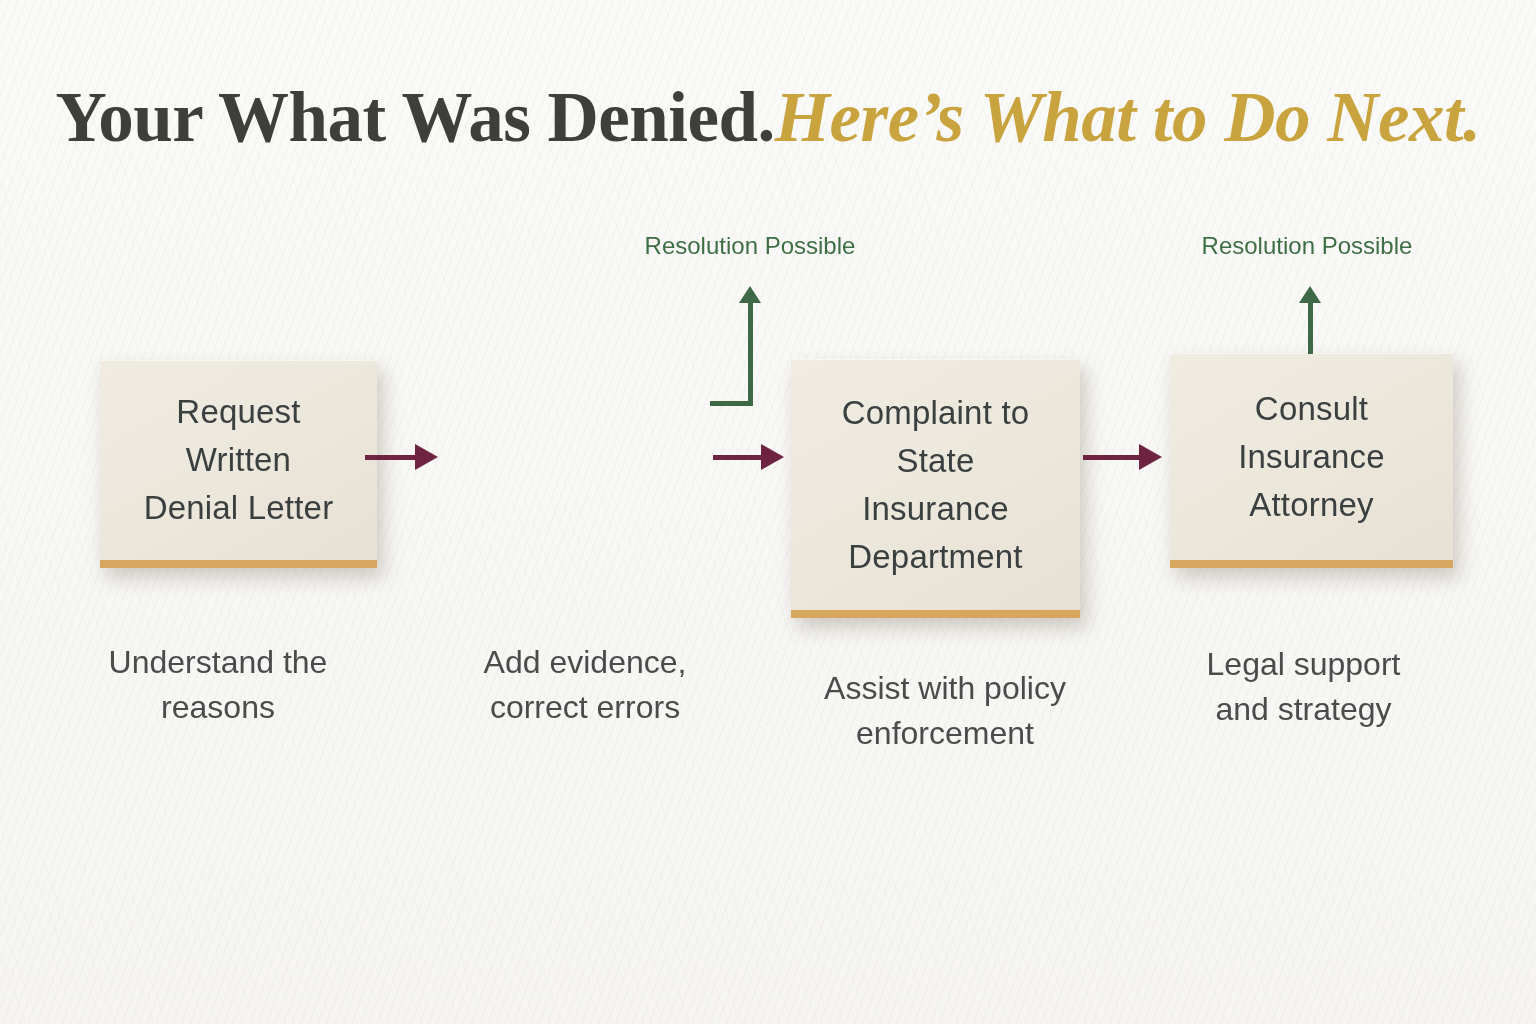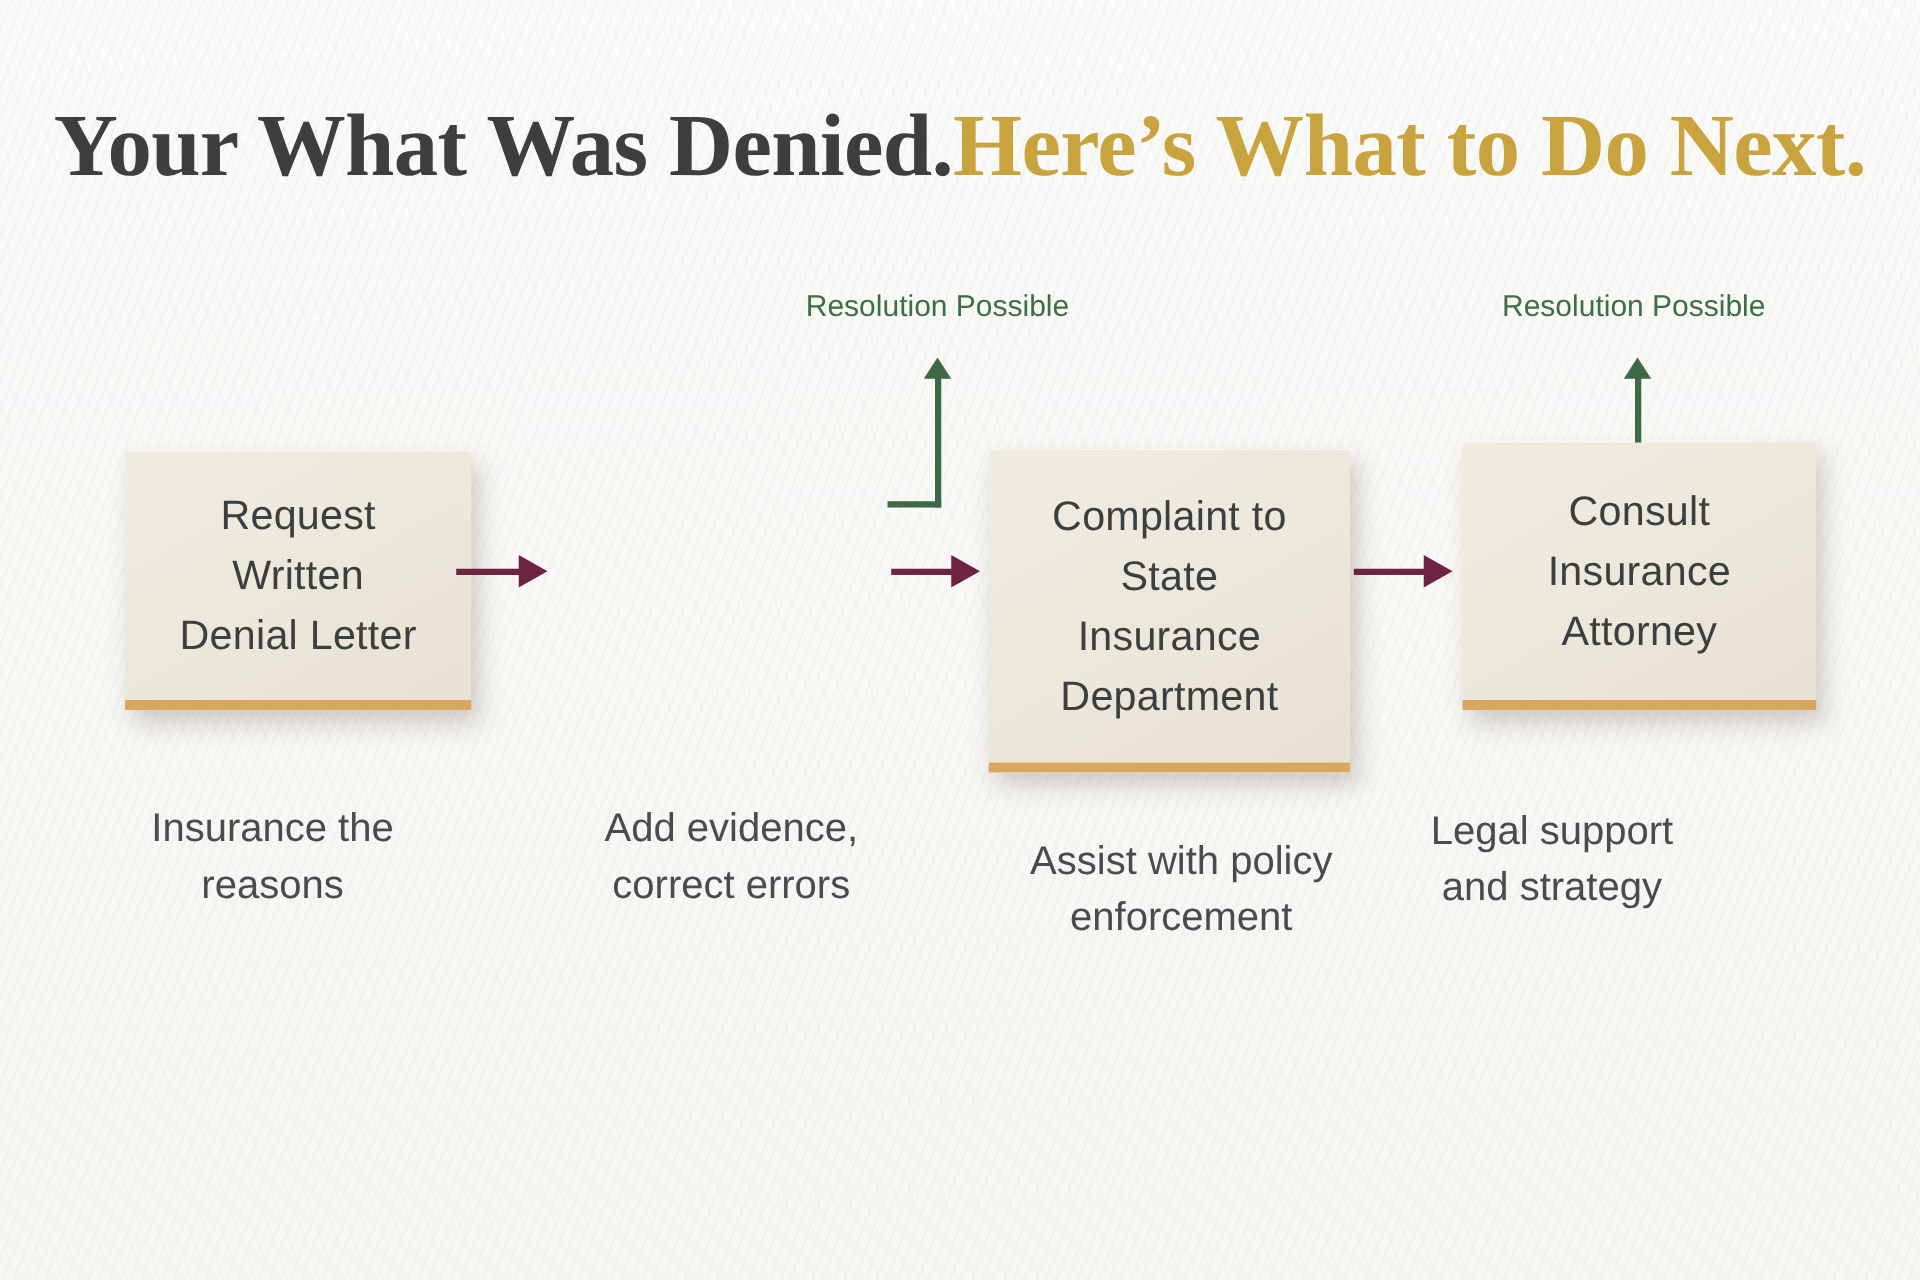--- a/index.html
+++ b/index.html
@@ -19,21 +19,21 @@
   }
   .title{
     position:absolute;left:0;top:78;width:1536px;top:78px;
     text-align:center;
     font-family:"Liberation Serif","DejaVu Serif",serif;
     font-size:71px;line-height:1.1;font-weight:600;
     letter-spacing:-0.5px;
     margin:0;
   }
   .title .t1{color:var(--title-main,#3e3e3c);}
-  .title .t2{color:var(--title-accent,#c8a33e);font-weight:600;}
+  .title .t2{color:var(--title-accent,#c8a33e);font-style:italic;font-weight:600;}
   .step-box{
     position:absolute;
     box-sizing:border-box;
     background:linear-gradient(150deg,#f0ece2 0%,#ece7db 55%,#e7e1d3 100%);
     border-bottom:8px solid var(--box-accent-gold,#d7a75f);
     box-shadow:6px 10px 18px rgba(112,100,78,0.30), inset 0 1px 0 rgba(255,255,255,0.6);
     display:flex;align-items:center;justify-content:center;
   }
   .step-label{
     white-space:pre-line;
@@ -90,27 +90,27 @@
 Insurance
 Department</div>
   </div>
 
   <div class="step-box" style="left:1170px;top:353px;width:283px;height:215px;">
     <div class="step-label">Consult
 Insurance
 Attorney</div>
   </div>
 
-  <div class="caption" style="left:58px;top:640px;width:320px;">Insurance the
+  <div class="caption" style="left:58px;top:640px;width:320px;">Understand the
 reasons</div>
   <div class="caption" style="left:425px;top:640px;width:320px;">Add evidence,
 correct errors</div>
   <div class="caption" style="left:780px;top:666px;width:330px;">Assist with policy
 enforcement</div>
-  <div class="caption" style="left:1084px;top:642px;width:315px;">Legal support
+  <div class="caption" style="left:1146px;top:642px;width:315px;">Legal support
 and strategy</div>
 
   <div>
     <span class="seg maroon" style="left:365px;top:455px;width:52px;height:5px;"></span>
     <span class="head-right" style="left:415px;top:444px;"></span>
   </div>
   <div>
     <span class="seg maroon" style="left:713px;top:455px;width:50px;height:5px;"></span>
     <span class="head-right" style="left:761px;top:444px;"></span>
   </div>

